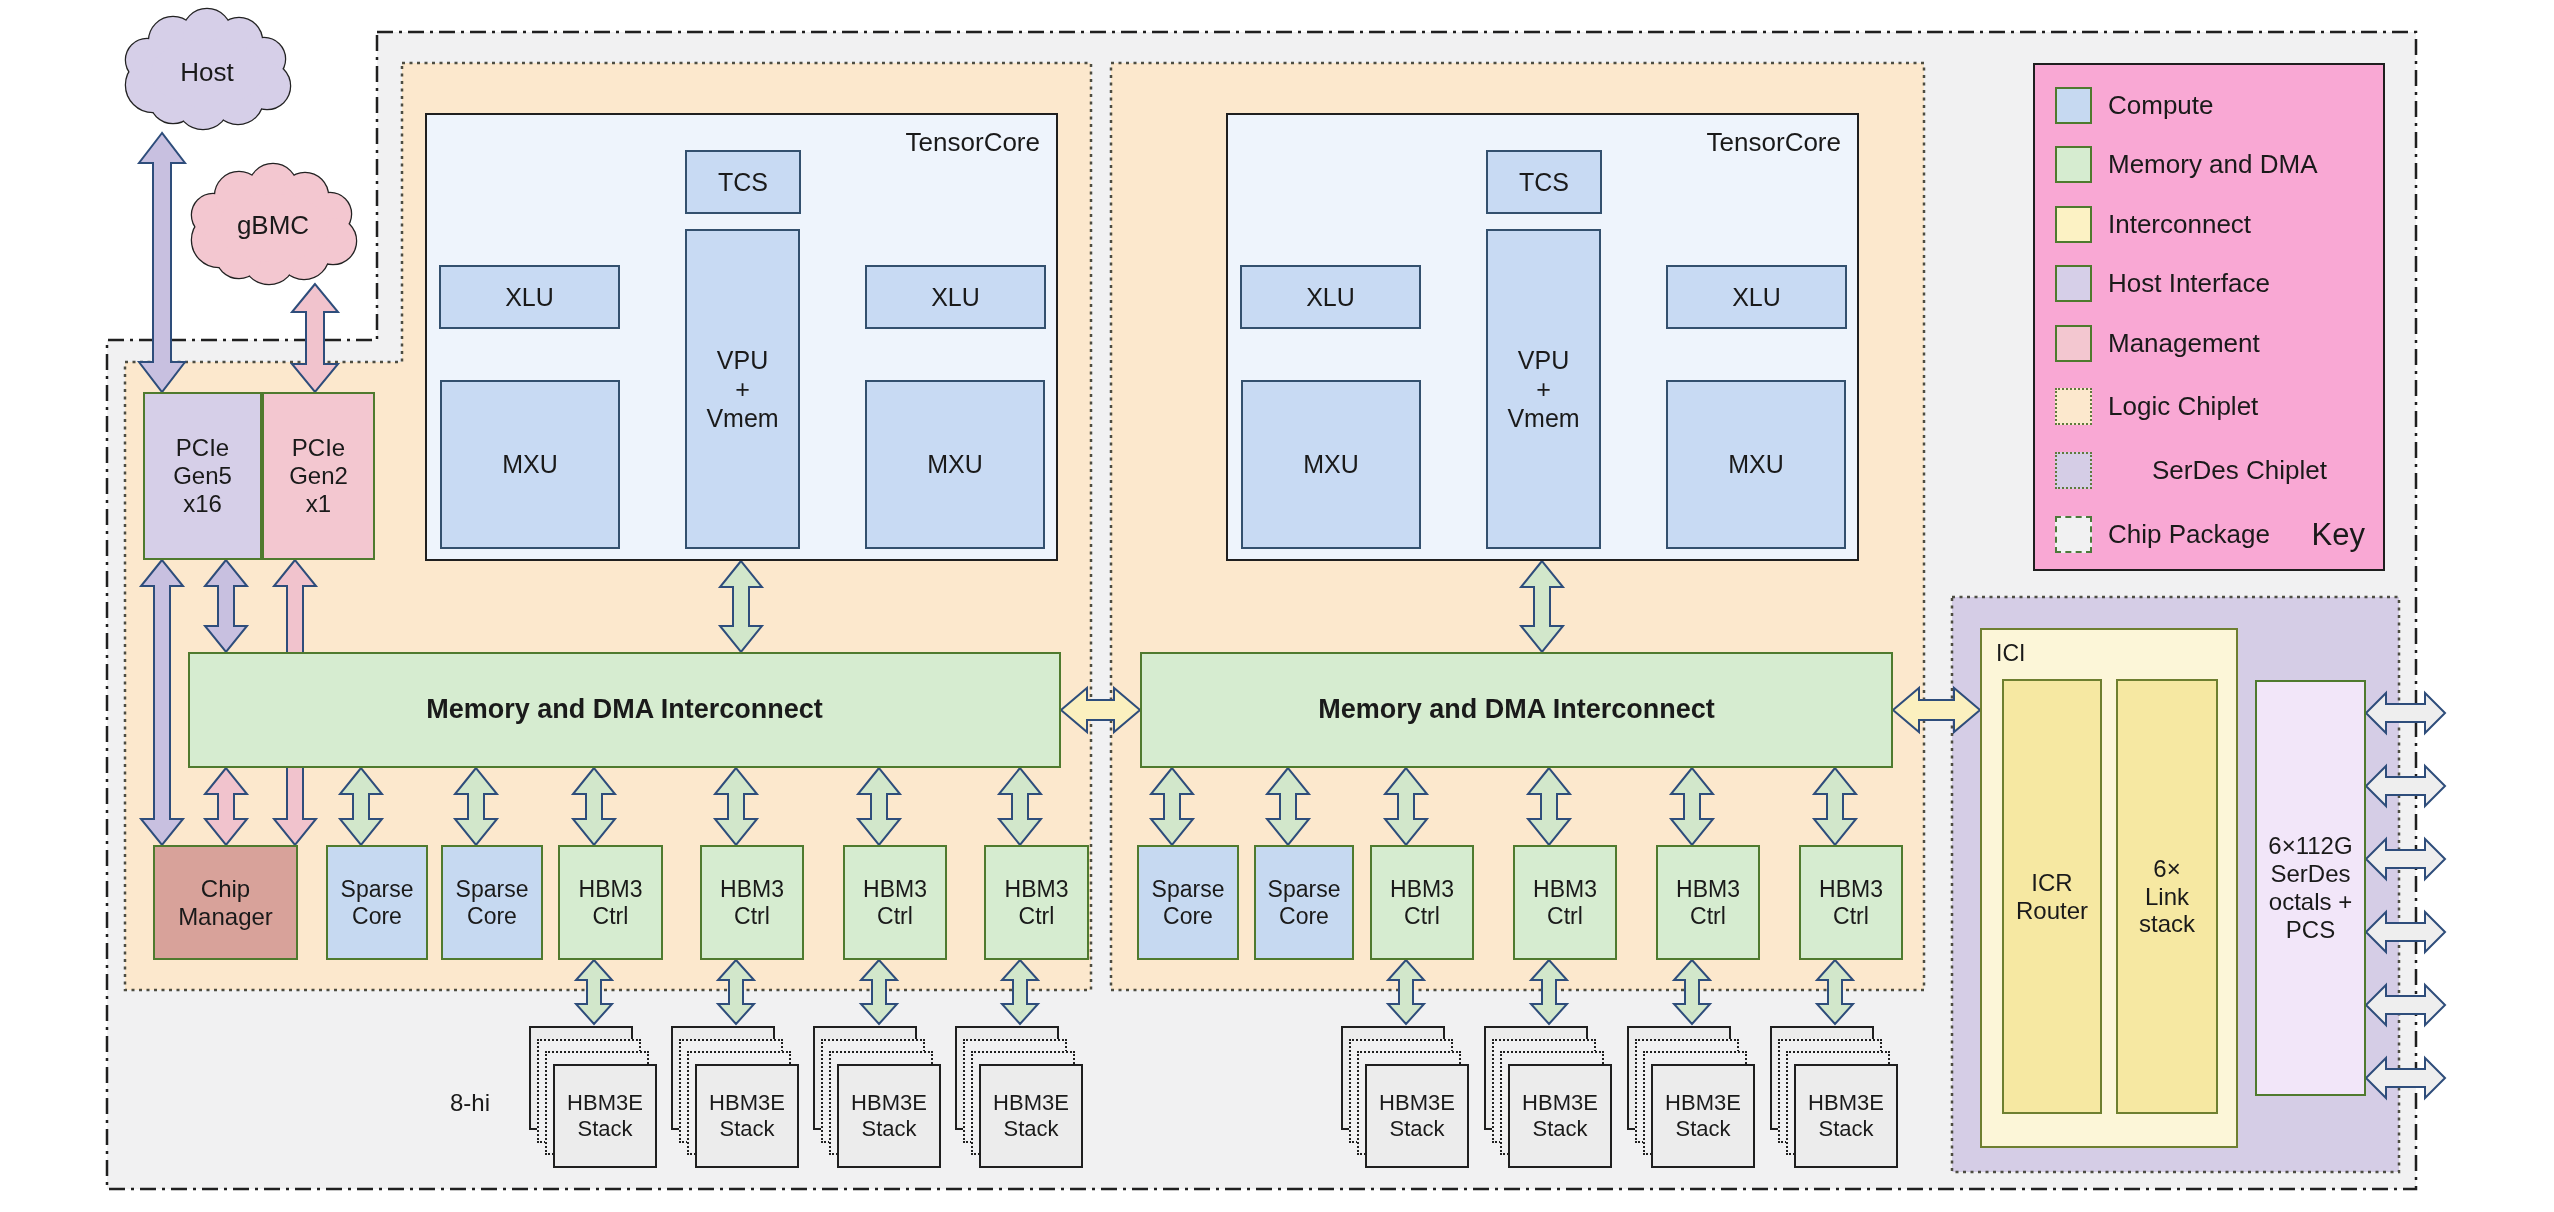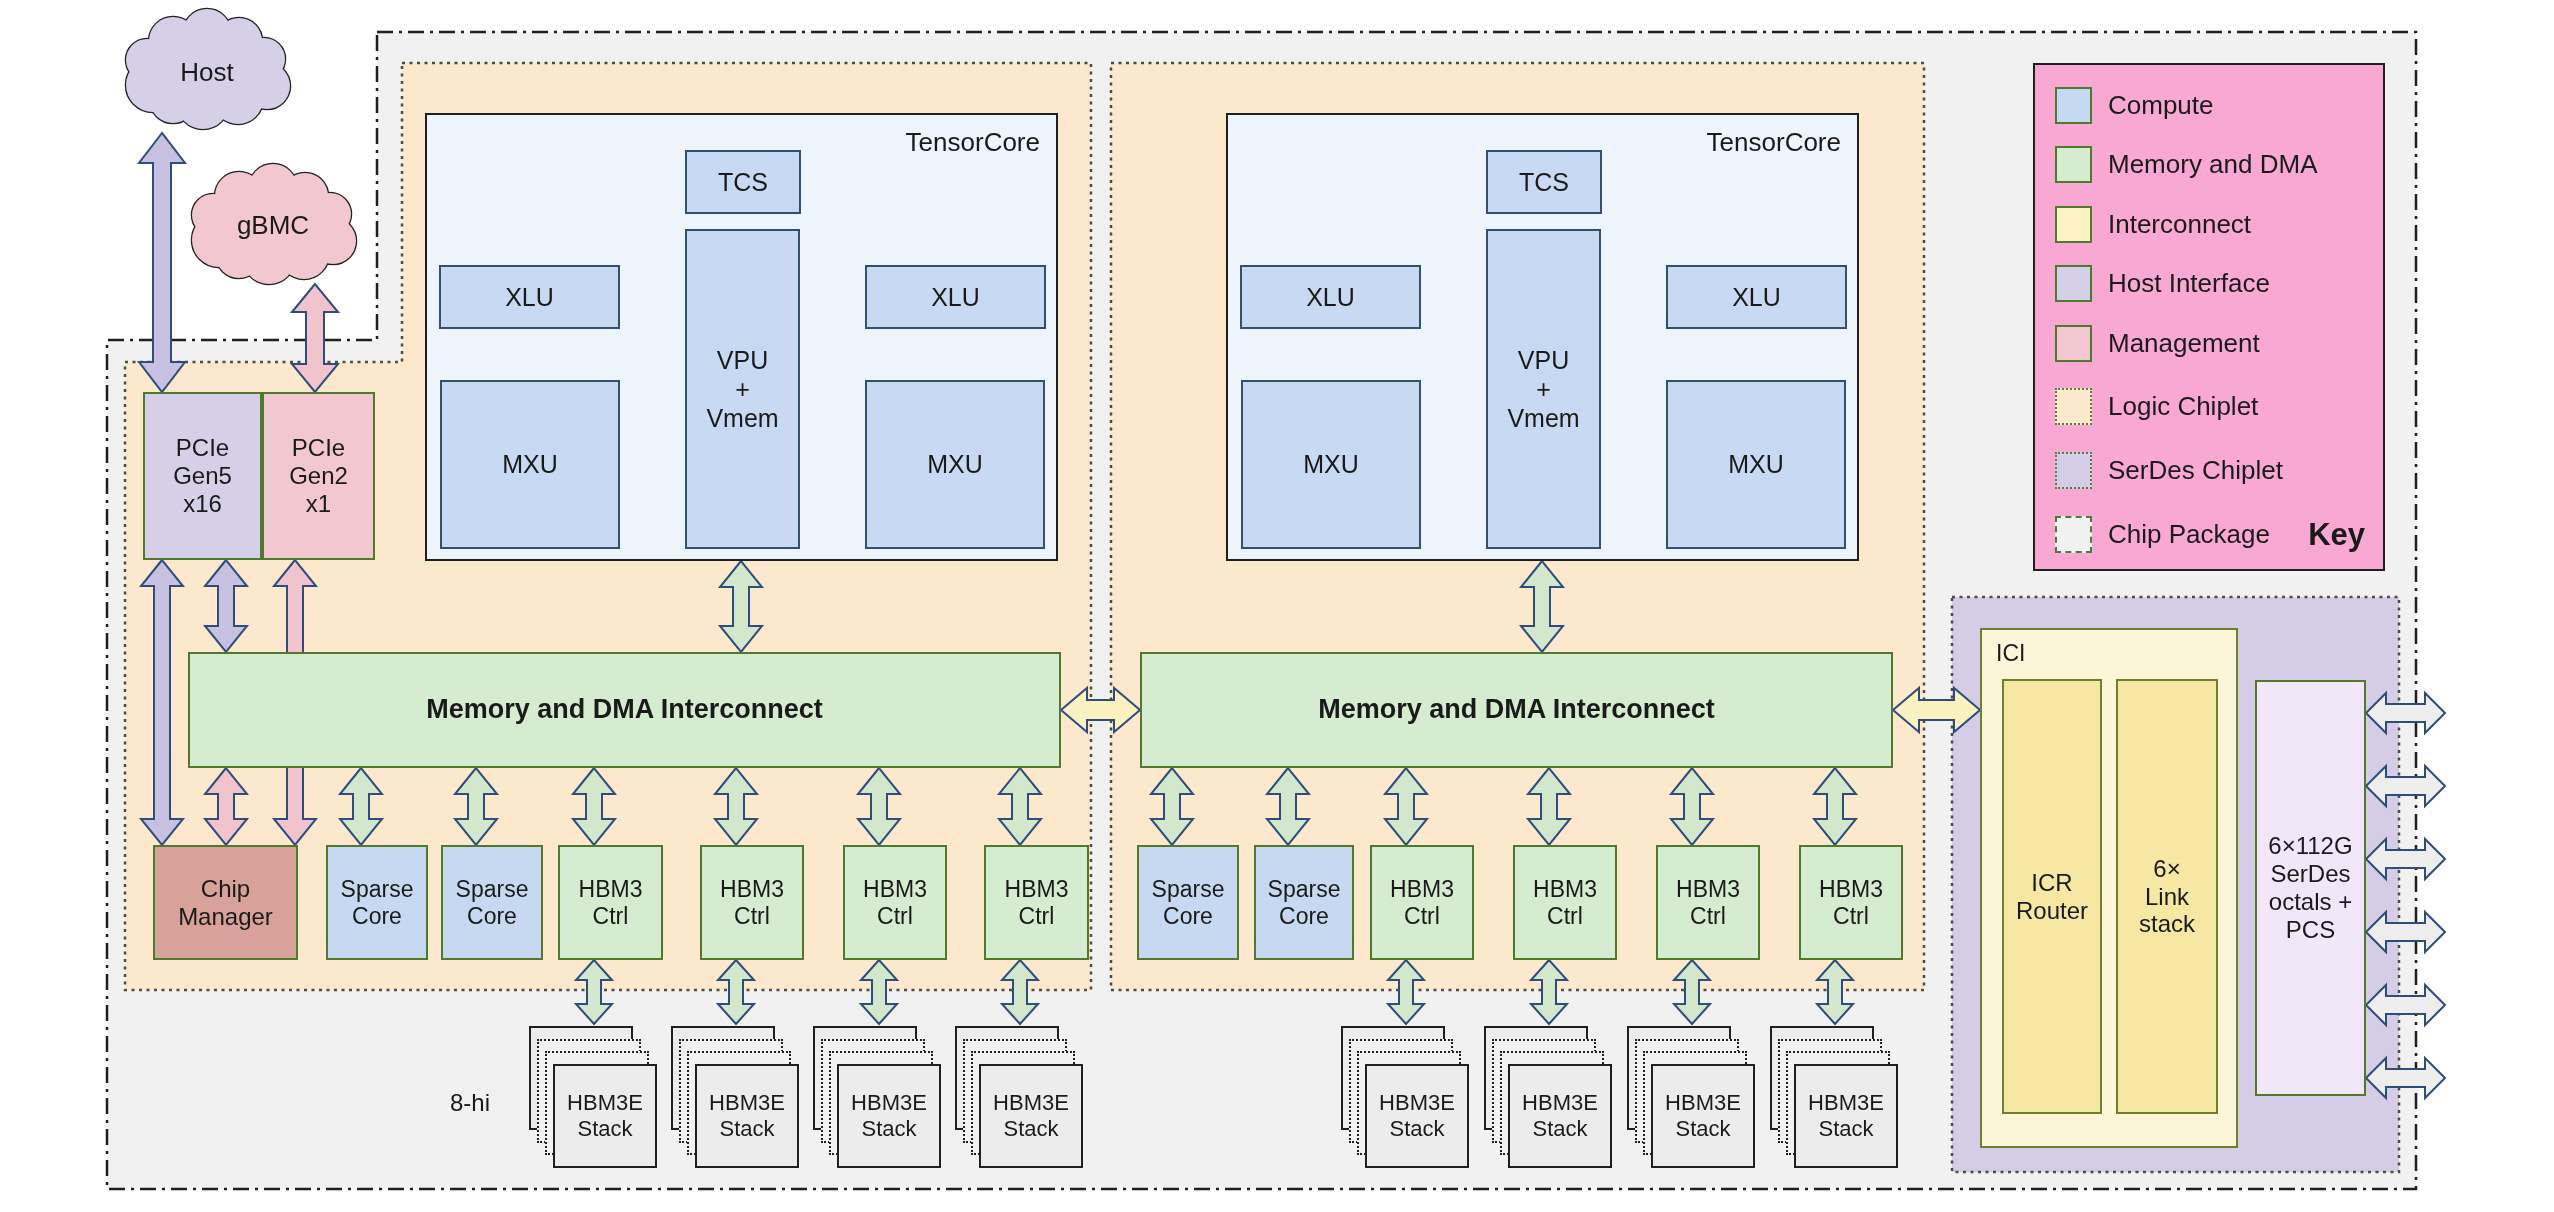--- a/index.html
+++ b/index.html
@@ -32,21 +32,21 @@
   .swatch{width:37px;height:37px;box-sizing:border-box;flex:0 0 auto;}
   .sw-compute{background:#c6d9f1;border:2px solid #4f7a2e;}
   .sw-memory{background:#d6ecd0;border:2px solid #4f7a2e;}
   .sw-interconnect{background:#fcf2c4;border:2px solid #4f7a2e;}
   .sw-host{background:#d6cfe8;border:2px solid #4f7a2e;}
   .sw-mgmt{background:#f3c7d0;border:2px solid #4f7a2e;}
   .sw-logic{background:#fce8cd;border:2px dotted #5f7a3d;}
   .sw-serdes{background:#d5cde6;border:2px dotted #5f7a3d;}
   .sw-package{background:#f1f1f2;border:2px dashed #4c7a3a;}
   .keyrow span{margin-left:16px;font-size:26px;white-space:nowrap;}
-  .keytitle{position:absolute;right:18px;bottom:16px;font-size:31px;font-weight:bold;}
+  .keytitle{position:absolute;right:18px;bottom:16px;font-size:31px;font-weight:normal;}
   .tcTitle{position:absolute;top:12px;right:16px;font-size:26px;}
   .iciTag{position:absolute;left:14px;top:10px;font-size:23px;}
   .stack{position:absolute;width:147px;height:142px;}
   .stack>div{position:absolute;width:104px;height:104px;box-sizing:border-box;}
   .stkL1{left:0;top:0;}
   .stkL2{left:8px;top:13px;}
   .stkL3{left:16px;top:25px;}
   .stkL4{left:24px;top:38px;display:flex;align-items:center;justify-content:center;
          text-align:center;white-space:pre-line;line-height:1.16;font-size:22px;}
 </style>
@@ -300,21 +300,21 @@
       <span>Host Interface</span>
     </div>
     <div class="keyrow" style="top:259px;">
       <div class="swatch sw-mgmt"></div>
       <span>Management</span>
     </div>
     <div class="keyrow" style="top:322px;">
       <div class="swatch sw-logic"></div>
       <span>Logic Chiplet</span>
     </div>
-    <div class="keyrow" style="top:386px;">
+    <div class="keyrow" style="top:386px;gap:44px;">
       <div class="swatch sw-serdes"></div>
       <span>SerDes Chiplet</span>
     </div>
     <div class="keyrow" style="top:450px;">
       <div class="swatch sw-package"></div>
       <span>Chip Package</span>
     </div>
     <div class="keytitle">Key</div>
   </div>
 

